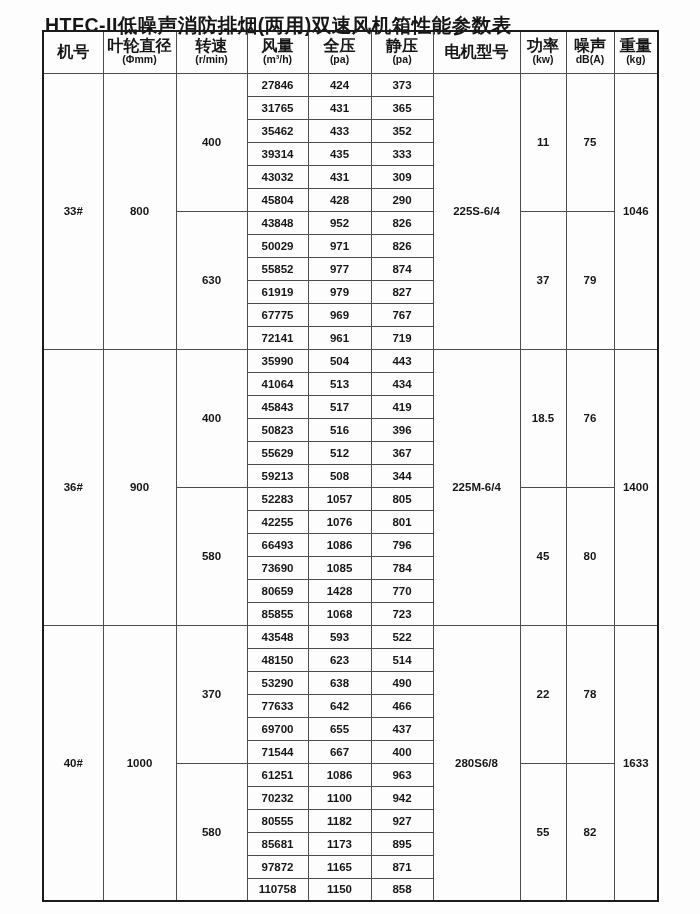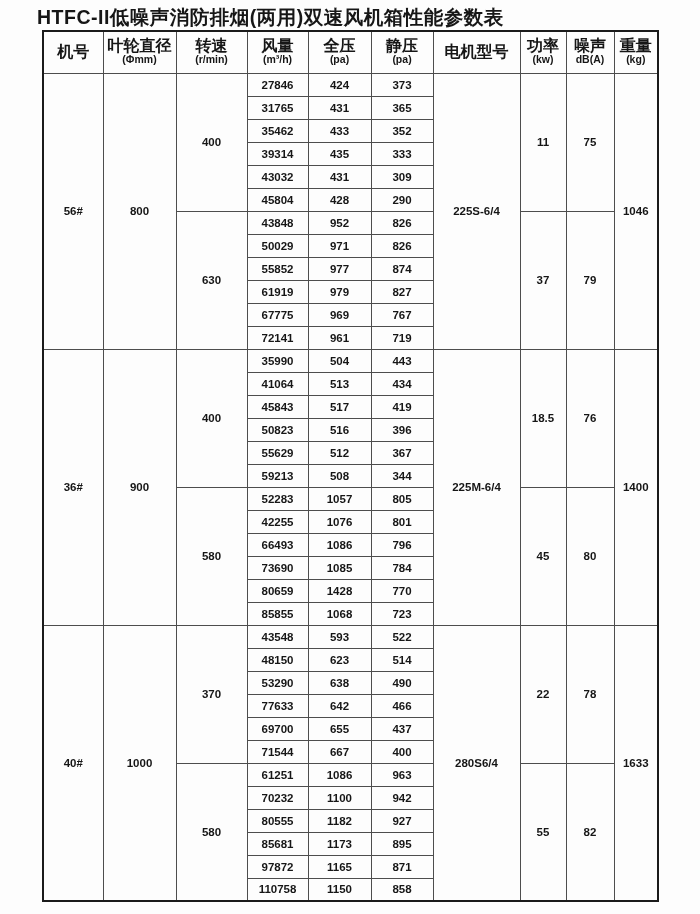--- a/index.html
+++ b/index.html
@@ -12,21 +12,21 @@
     width: 700px;
     height: 914px;
     background: #fdfdfd;
     font-family: "Liberation Sans", sans-serif;
     overflow: hidden;
   }
   .title {
     position: absolute;
     left: 37px;
     top: 4px;
-    margin: 0;
+    margin: 8px;
     font-size: 19.5px;
     font-weight: bold;
     letter-spacing: 0.5px;
     color: #161616;
     white-space: nowrap;
   }
   table.spec-table {
     position: absolute;
     left: 42px;
     top: 30px;
@@ -122,21 +122,21 @@
             <div class="h2">dB(A)</div>
           </th>
           <th>
             <div class="h1">重量</div>
             <div class="h2">(kg)</div>
           </th>
         </tr>
       </thead>
     <tbody>
         <tr class="block-start">
-          <td rowspan="12">56#</td>
+          <td rowspan="12">33#</td>
           <td rowspan="12">800</td>
           <td rowspan="6">400</td>
           <td>27846</td>
           <td>424</td>
           <td>373</td>
           <td rowspan="12">225S-6/4</td>
           <td rowspan="6">11</td>
           <td rowspan="6">75</td>
           <td rowspan="12">1046</td>
         </tr>
@@ -268,21 +268,21 @@
           <td>1068</td>
           <td>723</td>
         </tr>
         <tr class="block-start">
           <td rowspan="12">40#</td>
           <td rowspan="12">1000</td>
           <td rowspan="6">370</td>
           <td>43548</td>
           <td>593</td>
           <td>522</td>
-          <td rowspan="12">280S6/4</td>
+          <td rowspan="12">280S6/8</td>
           <td rowspan="6">22</td>
           <td rowspan="6">78</td>
           <td rowspan="12">1633</td>
         </tr>
         <tr>
           <td>48150</td>
           <td>623</td>
           <td>514</td>
         </tr>
         <tr>

